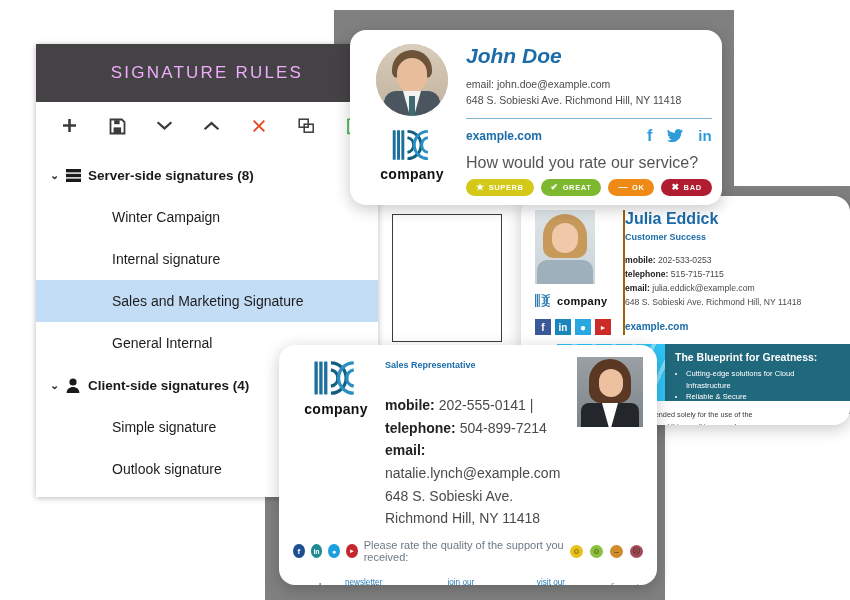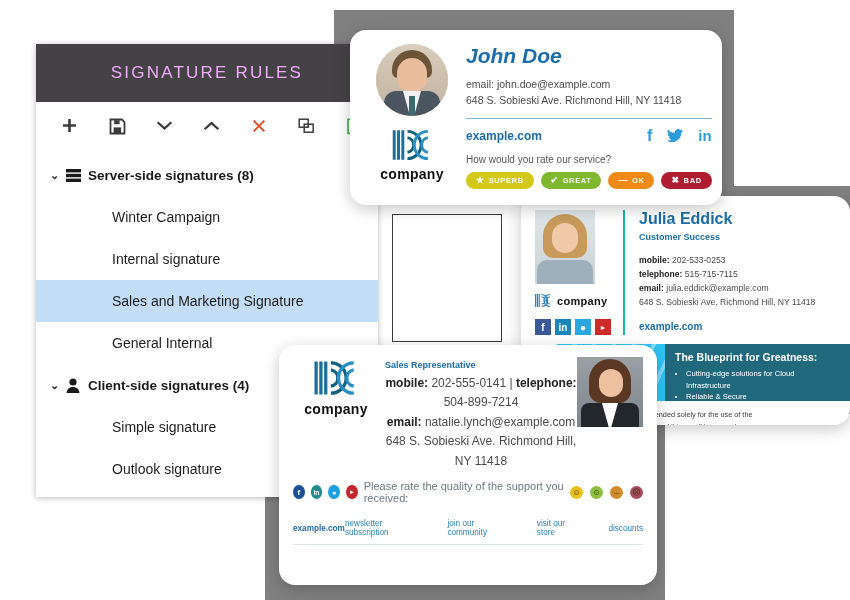--- a/index.html
+++ b/index.html
@@ -88,21 +88,21 @@
   .avatar-round .tie{position:absolute;left:33px;top:52px;width:6px;height:22px;
      background:#3e6b72;}
   .jd-right{flex:1;padding-left:8px;}
   .jd-name{font-size:21px;font-weight:bold;font-style:italic;color:#1b6ca8;line-height:1.1;
            margin-bottom:9px;}
   .jd-lines{font-size:10.5px;color:#4a4a4a;line-height:1.55;}
   .jd-divider{height:1px;background:#7fb3d5;margin:9px 0 8px 0;}
   .jd-row2{display:flex;align-items:center;justify-content:space-between;}
   .jd-site{font-size:12px;font-weight:bold;color:#1b6ca8;}
   .jd-socials{display:flex;align-items:center;gap:15px;color:#2d9cdb;}
-  .jd-rate{font-size:10px;color:#555;margin:9px 0 7px 0;}
+  .jd-rate{font-size:16px;color:#555;margin:9px 0 7px 0;}
   .jd-buttons{display:flex;gap:7px;}
   .pill{
     display:flex;align-items:center;gap:4px;height:17px;border-radius:9px;
     padding:0 10px;color:#fff;font-size:7.5px;font-weight:bold;letter-spacing:.6px;
   }
   .pill .gl{font-size:9px;}
   
   .logo-mark{width:52px;height:34px;margin-top:12px;}
   .logo-word{font-size:14px;font-weight:bold;color:#111;letter-spacing:.3px;margin-top:4px;}
   .logo-word.sm{font-size:11px;margin-top:0;}
@@ -117,21 +117,21 @@
   .photo-sq .hair2{position:absolute;left:8px;top:4px;width:44px;height:44px;
       border-radius:22px 22px 10px 10px;background:#c79a5c;}
   .photo-sq .face2{position:absolute;left:17px;top:13px;width:26px;height:30px;
       border-radius:13px;background:#f0c9a8;}
   .photo-sq .body2{position:absolute;left:2px;top:50px;width:56px;height:28px;
       background:#9fb0bd;border-radius:10px 10px 0 0;}
   .ju-logo{display:flex;align-items:center;gap:5px;margin-top:9px;}
   .ju-socials{display:flex;gap:4px;margin-top:11px;}
   .sq-ico{width:16px;height:16px;display:flex;align-items:center;justify-content:center;
           color:#fff;font-size:10px;font-weight:bold;}
-  .ju-right{flex:1;border-left:2px solid #14b8a6;padding-left:14px;}
+  .ju-right{flex:1;border-left:2px solid #a16207;}
   .ju-name{font-size:16px;font-weight:bold;color:#1b6ca8;line-height:1.15;}
   .ju-role{font-size:9px;font-weight:bold;color:#1b6ca8;margin-top:4px;}
   .ju-lines{font-size:8.6px;color:#4a4a4a;line-height:1.62;margin-top:12px;}
   .ju-lines b{color:#222;}
   .ju-site{font-size:10px;font-weight:bold;color:#1b6ca8;margin-top:11px;}
   .ju-banner{position:relative;height:57px;margin:9px 0 0 22px;overflow:hidden;
              background:#c4b5fd;}
   .ju-banner .stripes{position:absolute;inset:0;
      background:repeating-linear-gradient(115deg,#2fc4f5 0 14px,#7fdcfa 14px 18px);}
   .ju-banner .box{position:absolute;left:108px;top:0;right:0;bottom:0;background:#20687b;
@@ -141,21 +141,21 @@
   .ju-foot{font-size:7.3px;color:#3a3a3a;line-height:1.62;margin:8px 0 0 22px;}
 
   
   #card-natalie{left:279px;top:345px;width:378px;height:240px;padding:12px 0 0 0;
                 box-sizing:border-box;}
   .nl-top{display:flex;padding:0 14px;}
   .nl-left{width:86px;flex:0 0 86px;display:flex;flex-direction:column;align-items:center;}
   .nl-mid{flex:1;padding-left:6px;}
   .nl-name{font-size:16px;font-weight:bold;color:#1b6ca8;line-height:1.1;}
   .nl-role{font-size:9px;font-weight:bold;color:#1b6ca8;margin-top:3px;}
-  .nl-lines{font-size:12px;color:#4a4a4a;line-height:1.62;margin-top:4px;text-align:center;}
+  .nl-lines{font-size:14px;color:#4a4a4a;line-height:1.62;margin-top:24px;}
   .nl-lines b{color:#222;}
   .nl-photo{width:66px;height:70px;flex:0 0 66px;background:#8e9499;position:relative;overflow:hidden;}
   .nl-photo .bg3{position:absolute;inset:0;background:linear-gradient(180deg,#9aa0a4,#7e868c);}
   .nl-photo .hair3{position:absolute;left:12px;top:2px;width:42px;height:44px;
      border-radius:21px 21px 12px 12px;background:#5a3824;}
   .nl-photo .face3{position:absolute;left:22px;top:12px;width:24px;height:28px;
      border-radius:12px;background:#edc0a0;}
   .nl-photo .suit{position:absolute;left:4px;top:46px;width:58px;height:26px;
      background:#23272b;border-radius:8px 8px 0 0;}
   .nl-photo .shirt3{position:absolute;left:25px;top:46px;width:16px;height:24px;background:#fff;

